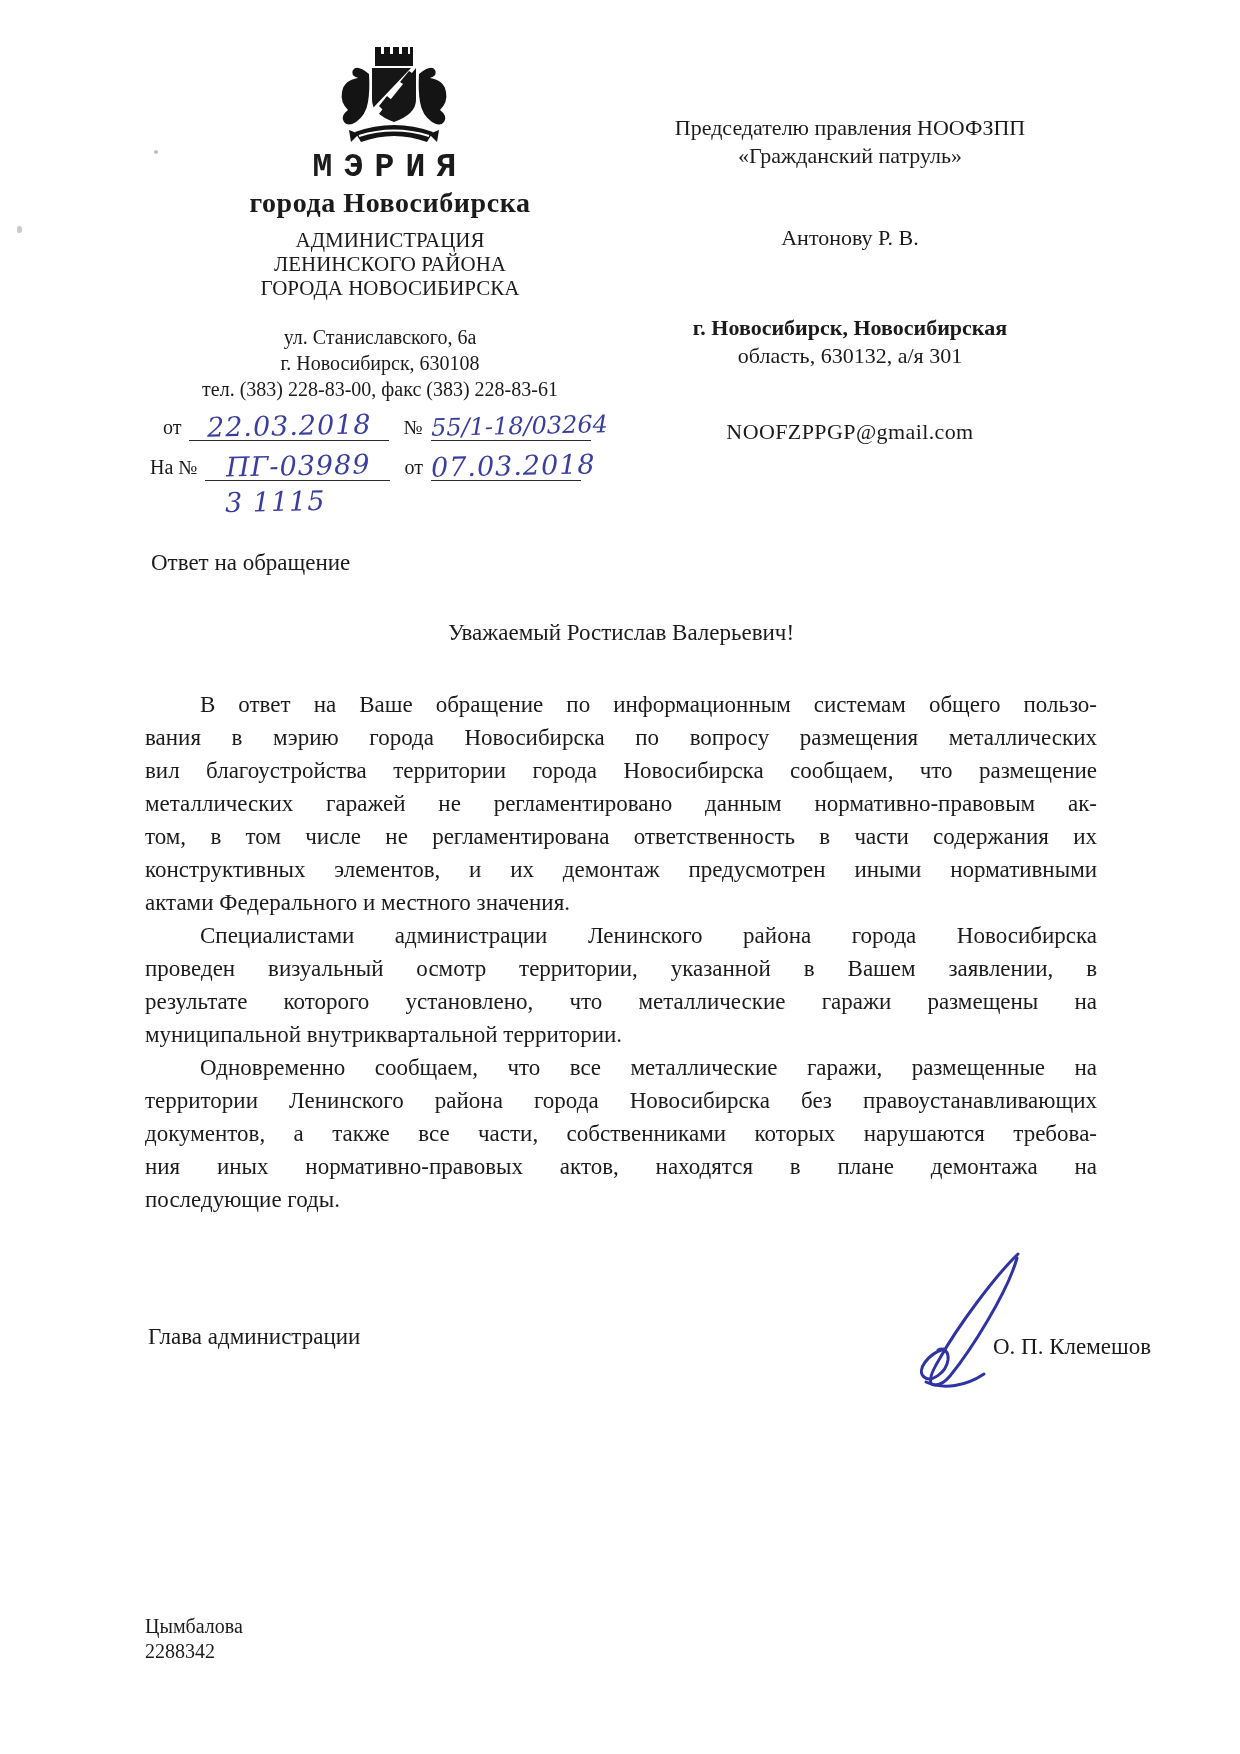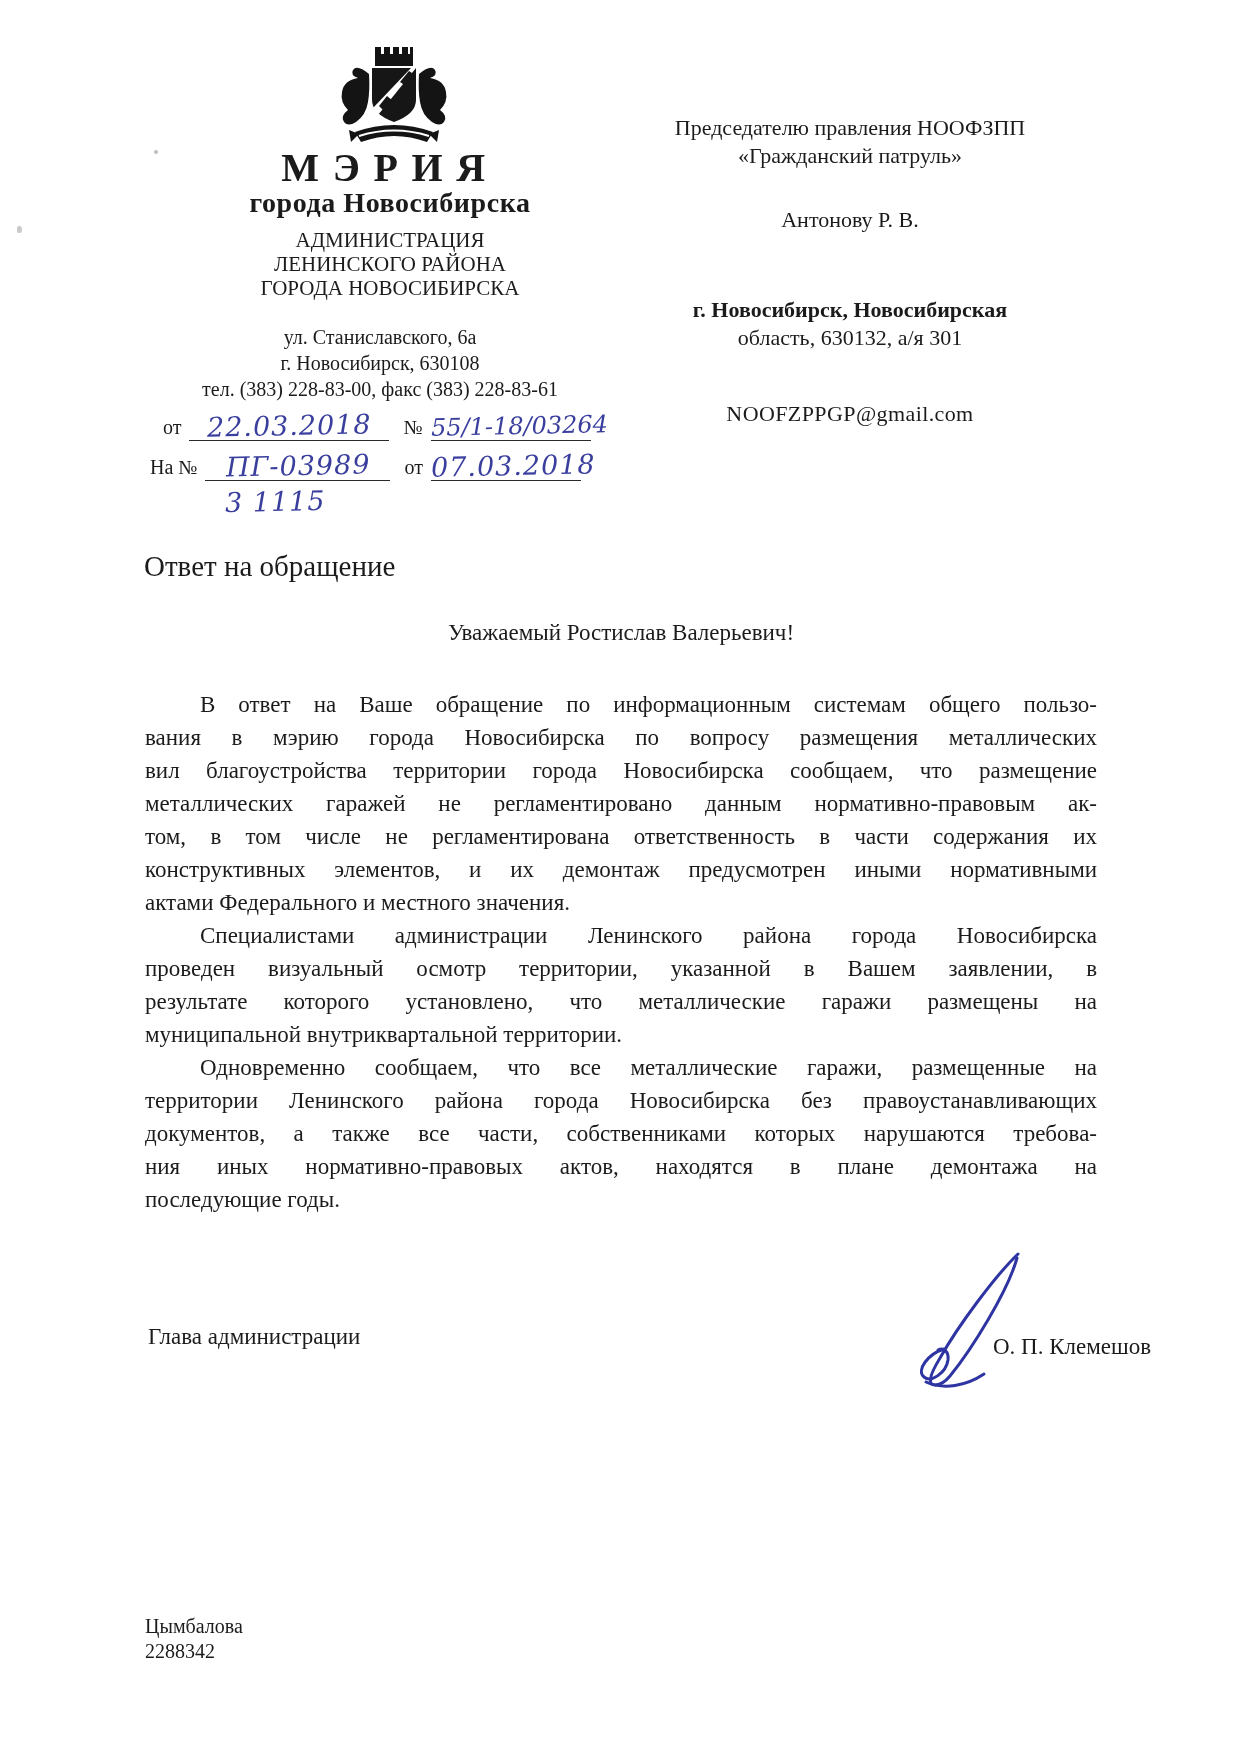--- a/index.html
+++ b/index.html
@@ -8,45 +8,45 @@
     width:1240px;height:1754px;
     margin:0 auto;
     background:#ffffff;
     font-family:"Liberation Serif","DejaVu Serif",serif;
     color:#1b1b1b;
     overflow:hidden;
   }
   
   .crest{position:absolute;left:325px;top:46px;width:138px;height:112px;}
   .org-block{position:absolute;left:150px;top:150px;width:480px;text-align:center;}
-  .org-title-1{font-weight:bold;font-size:40px;letter-spacing:.34em;line-height:36px;}
+  .org-title-1{font-weight:bold;font-size:33px;letter-spacing:.34em;line-height:36px;font-family:Liberation Mono, monospace;}
   .org-title-2{font-weight:bold;font-size:28px;line-height:34px;letter-spacing:.02em;}
   .org-sub{font-size:21px;line-height:24px;}
   .addr-block{position:absolute;left:120px;top:324px;width:520px;text-align:center;font-size:20px;line-height:26px;}
   
   .ref-row{position:absolute;display:flex;align-items:flex-end;white-space:nowrap;}
   .ref-label{font-size:20px;line-height:24px;padding-bottom:2px;}
   .uline{border-bottom:1.6px solid #2a2a2a;text-align:center;}
   .hand{
     font-family:"DejaVu Serif","Liberation Serif",serif;
     font-style:italic;
     color:#3a3f9e;
     font-size:27px;line-height:28px;
     letter-spacing:1px;
     display:inline-block;
     transform:rotate(-1.2deg);
   }
   .hand.small{font-size:24px;letter-spacing:0;}
   
   .recipient{position:absolute;left:615px;top:114px;width:470px;text-align:center;font-size:22px;line-height:28px;}
-  .recipient .gap-s{margin-top:36px;}
+  .recipient .gap-s{margin-top:54px;}
   .recipient .gap-m{margin-top:62px;font-weight:bold;}
   .recipient .gap-e{margin-top:48px;letter-spacing:.4px;}
   
-  .subject{position:absolute;left:144px;top:550px;font-size:29px;}
+  .subject{position:absolute;left:151px;top:550px;font-size:23px;}
   .salutation{position:absolute;left:145px;top:620px;width:952px;text-align:center;font-size:23px;}
   .bodytext{position:absolute;left:145px;top:688px;width:952px;font-size:23px;}
   .bline{line-height:33px;text-align:justify;text-align-last:justify;}
   .bline.first{text-indent:55px;}
   .bline.last{text-align-last:left;}
   
   .sig-position{position:absolute;left:148px;top:1324px;font-size:23px;}
   .sig-name{position:absolute;left:993px;top:1334px;font-size:23px;white-space:nowrap;}
   .sig-graphic{position:absolute;left:900px;top:1246px;width:160px;height:155px;}
   

